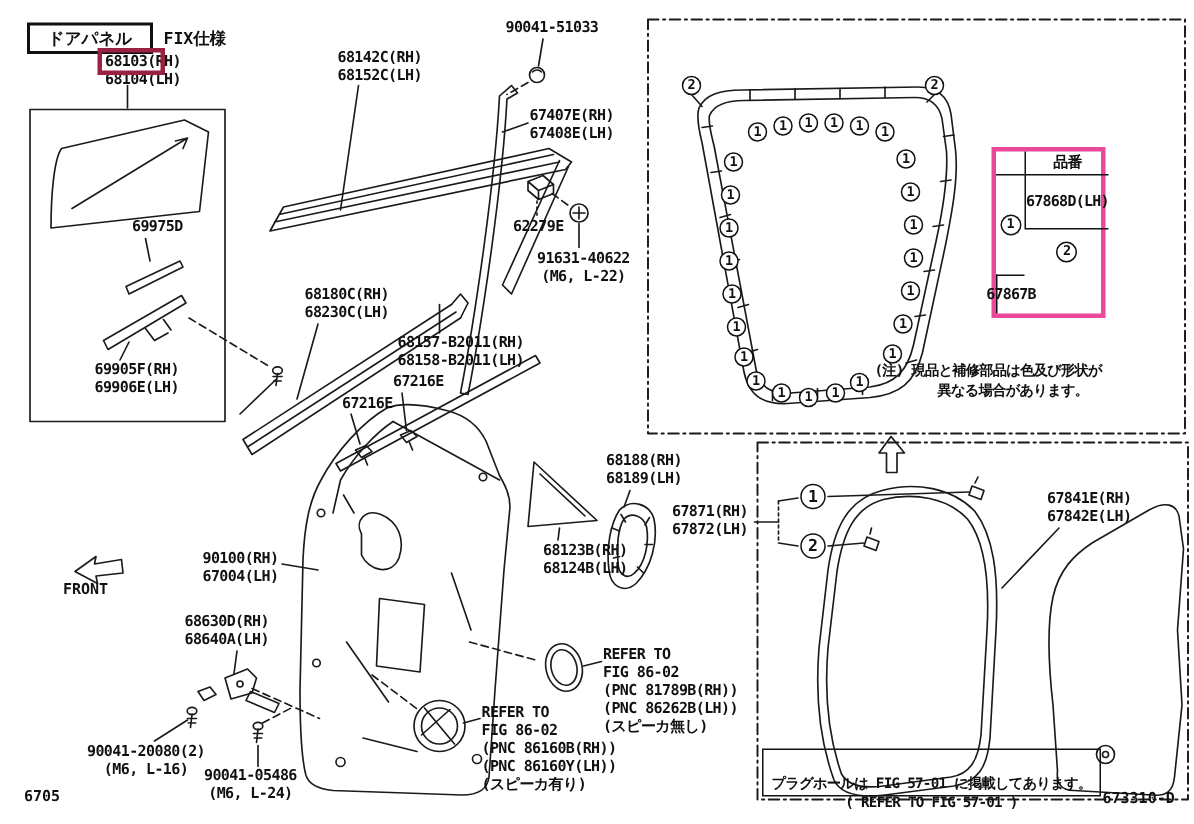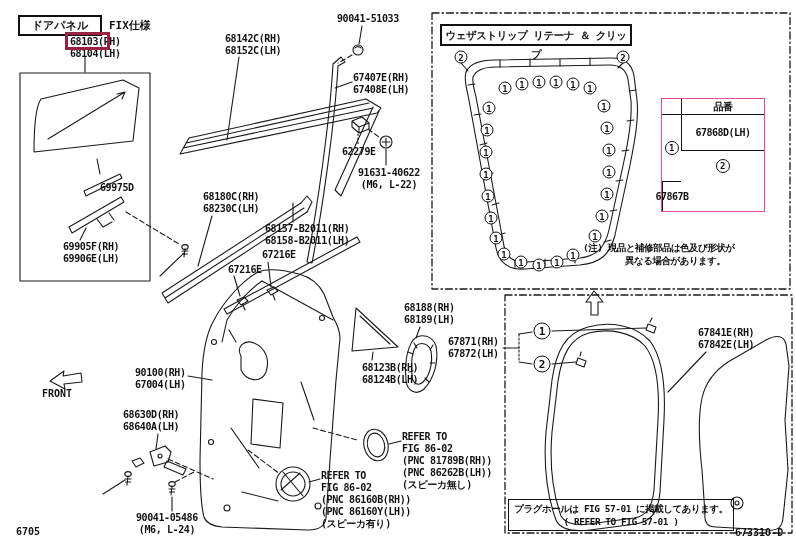--- a/index.html
+++ b/index.html
@@ -18,36 +18,36 @@
                   line-height:13px;font-size:9px;vertical-align:middle;}
   .tagbox{position:absolute;left:18px;top:15px;width:84px;height:21px;border:2px solid #111;
           box-sizing:border-box;text-align:center;font:bold 11px/18px "DejaVu Sans Mono",monospace;}
   .tagspec{position:absolute;left:109px;top:19px;font:bold 11px/14px "DejaVu Sans Mono",monospace;}
   .hl-label{left:70px;top:36px;}
   .hl-box{position:absolute;left:65px;top:32px;width:45px;height:18px;border:3px solid #9a2143;
           box-sizing:border-box;background:transparent;}
   .ws-title{position:absolute;left:440px;top:24px;width:192px;height:22px;border:2px solid #111;
             box-sizing:border-box;text-align:center;font:bold 10.5px/19px "DejaVu Sans Mono",monospace;
             letter-spacing:-0.5px;}
-  .ws-table{position:absolute;left:661px;top:98px;width:104px;height:114px;border:1px solid #ec4899;
+  .ws-table{position:absolute;left:661px;top:98px;width:76px;height:114px;border:3px solid #ec4899;
             box-sizing:border-box;display:grid;grid-template-columns:19px 1fr;
             grid-template-rows:15px 36px 31px 1fr;
             font:bold 10px/12px "DejaVu Sans Mono",monospace;letter-spacing:-0.5px;}
   .ws-table .c{border-left:1px solid #111;border-top:1px solid #111;display:flex;
                align-items:center;justify-content:center;}
   .ws-table .c.col1{border-left:none;}
   .ws-table .c.row1{border-top:none;}
   .ws-table .co1{grid-column:1;grid-row:2/4;}
   .ws-table .p2{border-top:1px solid #111;}
   .ws-note{position:absolute;left:583px;top:241px;font:bold 9.5px/13px "DejaVu Sans Mono",monospace;
            letter-spacing:-0.5px;white-space:nowrap;}
   .ws-note .l2{padding-left:42px;}
   .plug-note{position:absolute;left:508px;top:499px;width:226px;height:32px;border:1.5px solid #111;
              box-sizing:border-box;text-align:center;font:bold 9.5px/13px "DejaVu Sans Mono",monospace;
-             letter-spacing:-0.5px;padding-top:2px;}
+             letter-spacing:-0.5px;padding-top:16px;}
   .front-label{position:absolute;left:42px;top:388px;font:bold 10px/12px "DejaVu Sans Mono",monospace;}
   .footer-left{position:absolute;left:16px;top:526px;font:bold 10px/12px "DejaVu Sans Mono",monospace;}
   .footer-right{position:absolute;left:735px;top:527px;font:bold 10px/12px "DejaVu Sans Mono",monospace;}
 </style>
 </head>
 <body>
 
 <div class="stage">
 
   <svg width="796" height="549" viewBox="0 0 796 549">
@@ -176,21 +176,21 @@
         <div>68142C(RH)</div>
         <div>68152C(LH)</div>
       </div>
       <div class="plabel" style="left: 337px; top: 13px;">
         <div>90041-51033</div>
       </div>
       <div class="plabel" style="left: 353px; top: 72px;">
         <div>67407E(RH)</div>
         <div>67408E(LH)</div>
       </div>
-      <div class="plabel" style="left: 100px; top: 146px; margin-top: 36px;">
+      <div class="plabel" style="left: 88px; top: 146px;">
         <div>69975D</div>
       </div>
       <div class="plabel" style="left: 342px; top: 146px;">
         <div>62279E</div>
       </div>
       <div class="plabel center" style="left: 358px; top: 167px;">
         <div>91631-40622</div>
         <div>(M6, L-22)</div>
       </div>
       <div class="plabel" style="left: 203px; top: 191px;">
@@ -223,20 +223,24 @@
         <div>68123B(RH)</div>
         <div>68124B(LH)</div>
       </div>
       <div class="plabel" style="left: 135px; top: 367px;">
         <div>90100(RH)</div>
         <div>67004(LH)</div>
       </div>
       <div class="plabel" style="left: 123px; top: 409px;">
         <div>68630D(RH)</div>
         <div>68640A(LH)</div>
+      </div>
+      <div class="plabel center" style="left: 58px; top: 496px;">
+        <div>90041-20080(2)</div>
+        <div>(M6, L-16)</div>
       </div>
       <div class="plabel center" style="left: 136px; top: 512px;">
         <div>90041-05486</div>
         <div>(M6, L-24)</div>
       </div>
       <div class="plabel" style="left: 321px; top: 470px;">
         <div>REFER TO</div>
         <div>FIG 86-02</div>
         <div>(PNC 86160B(RH))</div>
         <div>(PNC 86160Y(LH))</div>
@@ -290,21 +294,20 @@
     <span>ドアパネル</span>
   </div>
   <div class="tagspec">FIX仕様</div>
 
   <div class="plabel hl-label">
     <div>68103(RH)</div>
     <div>68104(LH)</div>
   </div>
   <div class="hl-box" style="border-color: rgb(154, 33, 67);"></div>
 
-  <div class="ws-title">ウェザストリップ リテーナ ＆ クリップ</div>
 
   <div class="ws-table">
     <div class="c col1 row1"></div>
     <div class="c row1 hdr">品番</div>
     <div class="c col1 co1">
       <span class="callout inline">1</span>
     </div>
     <div class="c p2">67868D(LH)</div>
     <div class="c col1">
       <span class="callout inline">2</span>

